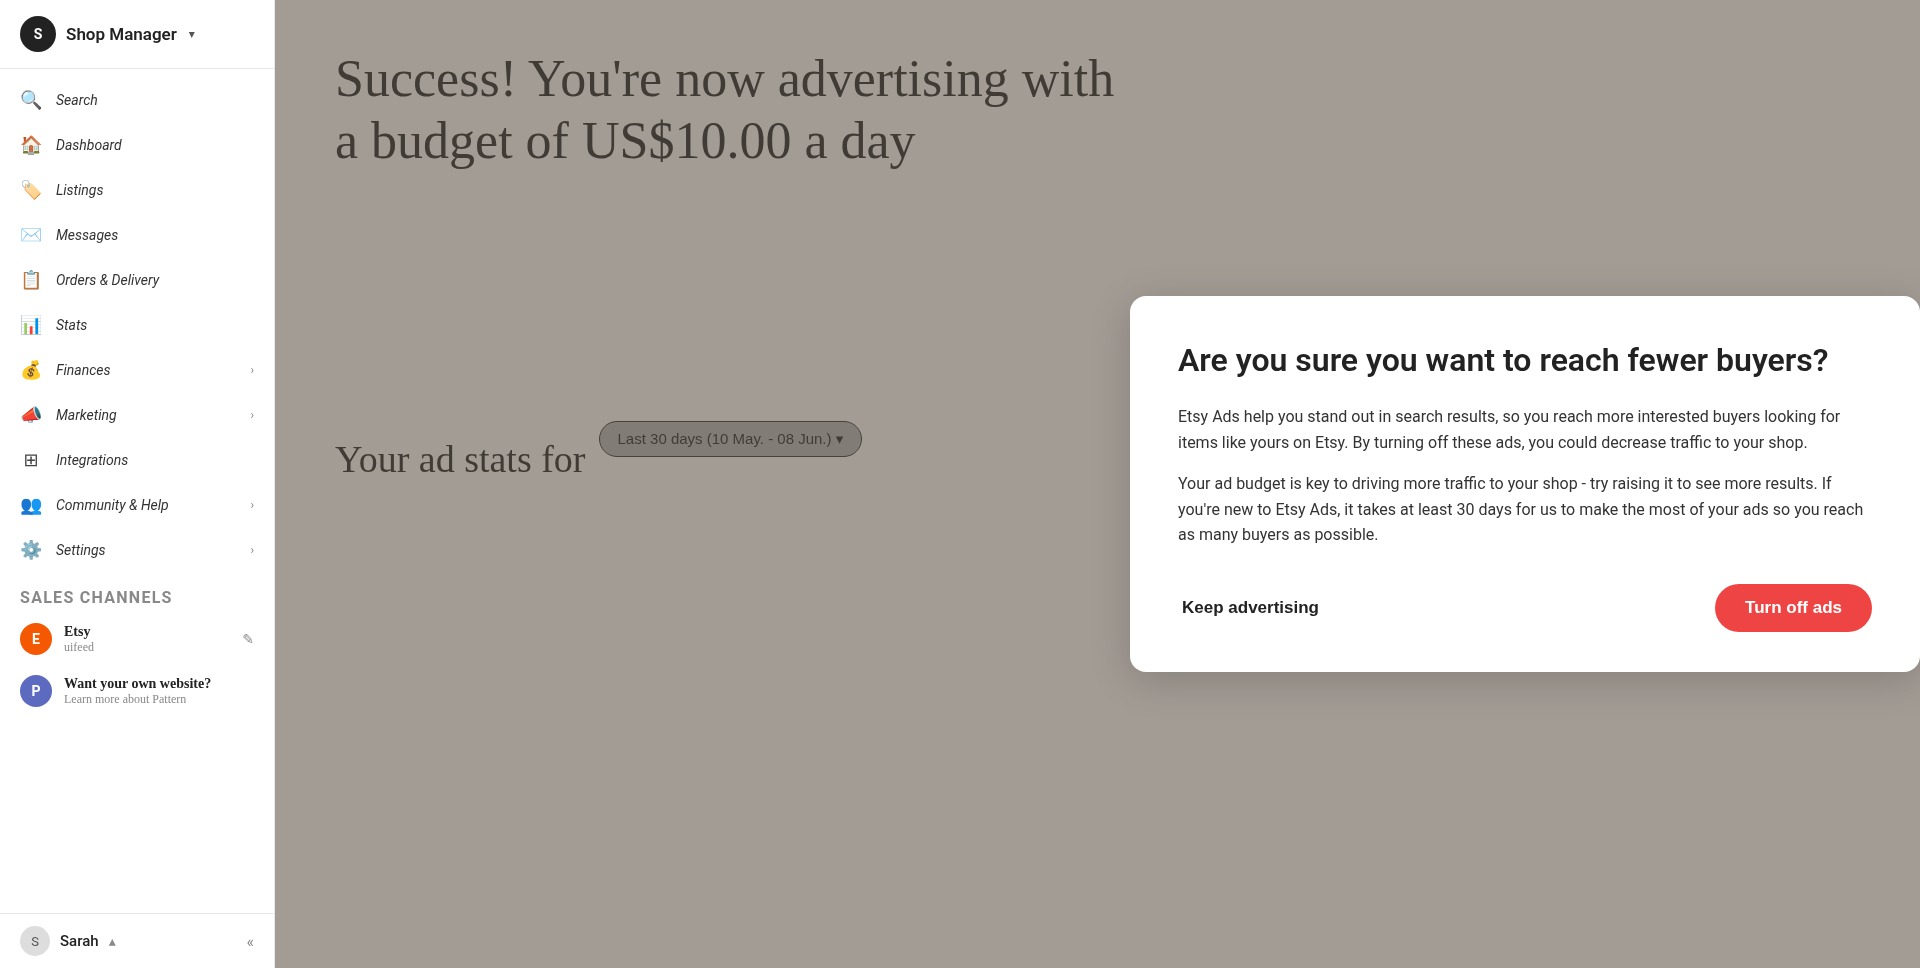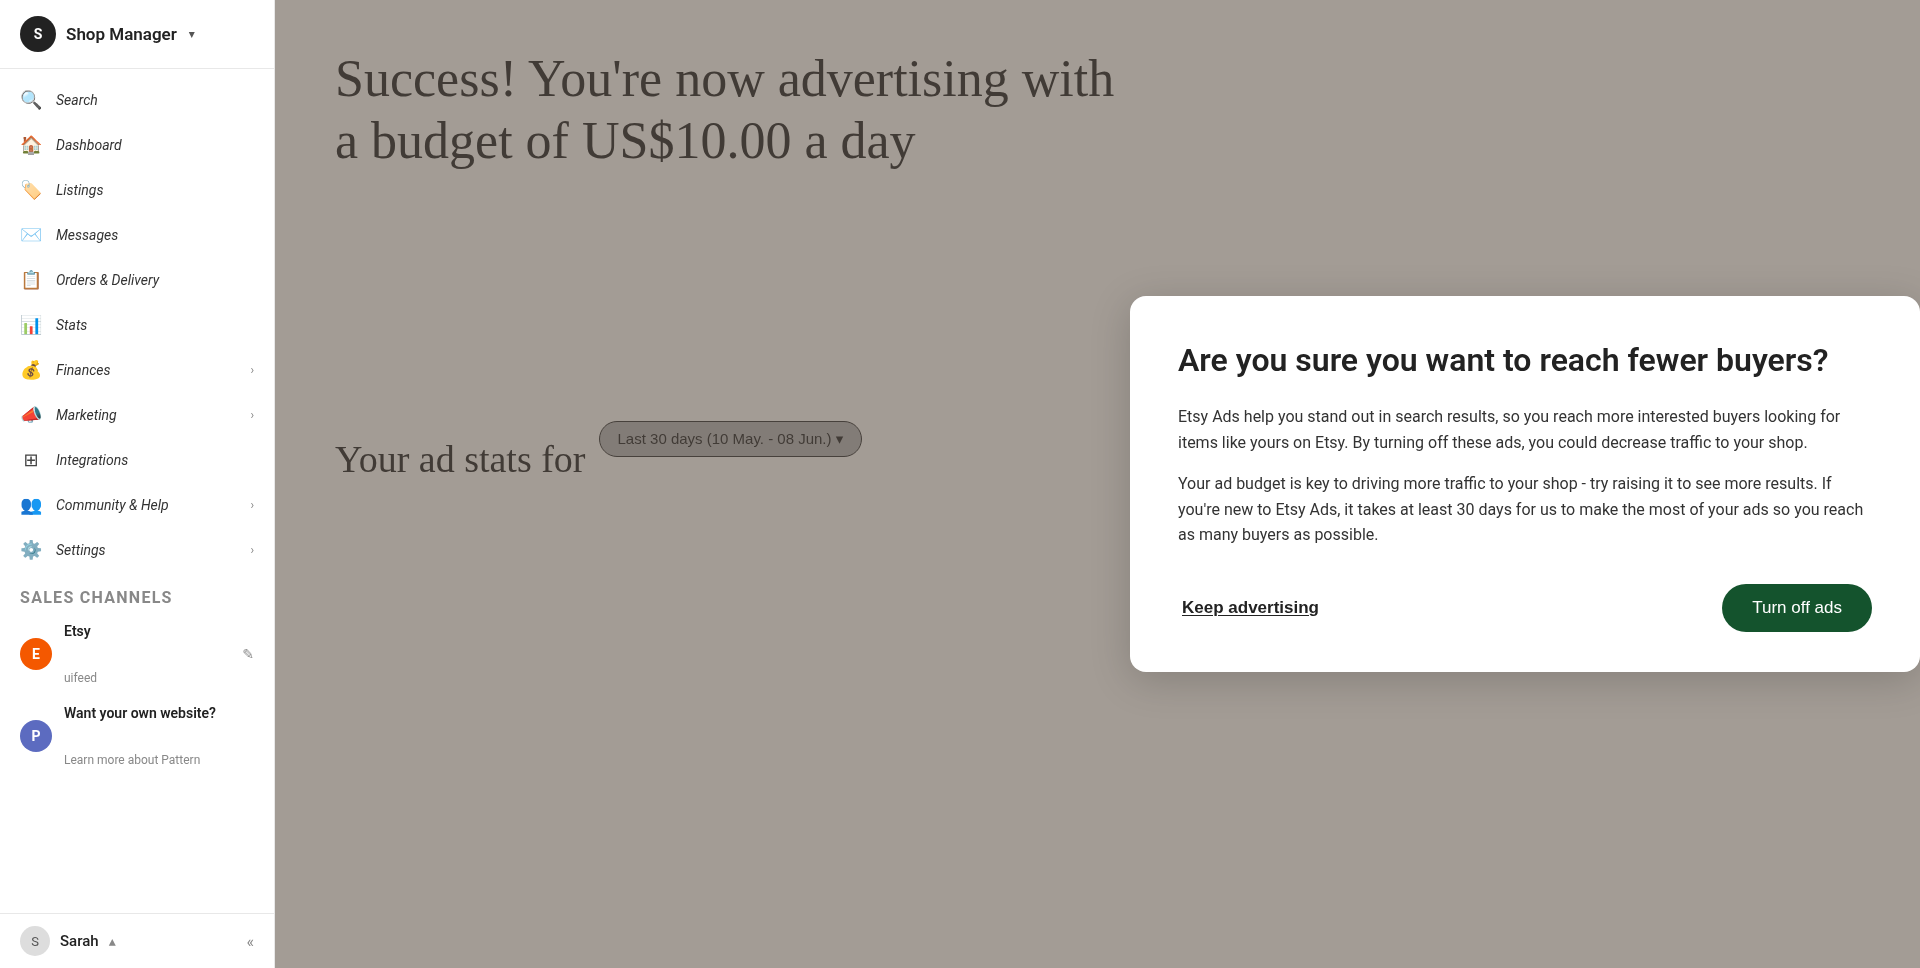--- a/index.html
+++ b/index.html
@@ -62,23 +62,23 @@
       display: flex; align-items: center;
       padding: 10px 20px; gap: 12px; cursor: pointer;
     }
     .channel-icon {
       width: 32px; height: 32px; border-radius: 50%;
       display: flex; align-items: center; justify-content: center;
       font-size: 14px; font-weight: bold; color: #fff;
     }
     .channel-icon.etsy { background: #f45800; }
     .channel-icon.pattern { background: #5c6bc0; }
-    .channel-info { flex: 1; }
+    .channel-info { flex: 1; font-family: Liberation Serif, serif; }
     .channel-name { font-size: 14px; font-weight: 600; color: #222; }
-    .channel-sub { font-size: 12px; color: #888; margin-top: 32px; }
+    .channel-sub { font-size: 12px; color: #888; }
     .channel-edit { color: #888; font-size: 14px; cursor: pointer; }
 
     .sidebar-footer {
       padding: 12px 20px;
       border-top: 1px solid #e8e8e8;
       display: flex; align-items: center; justify-content: space-between;
     }
     .sidebar-user { display: flex; align-items: center; gap: 10px; cursor: pointer; }
     .user-avatar {
       width: 30px; height: 30px; border-radius: 50%;
@@ -155,31 +155,30 @@
       margin-top: 36px;
     }
     .btn-keep {
       background: none;
       border: none;
       font-size: 17px;
       font-weight: 700;
       color: #222;
       cursor: pointer;
       padding: 10px 4px;
-      text-decoration: underline;
       text-underline-offset: 2px;
     }
     .btn-turn-off {
-      background: #14532d;
+      background: #ef4444;
       color: #fff;
       border: none;
       border-radius: 30px;
       padding: 14px 30px;
       font-size: 17px;
-      font-weight: 400;
+      font-weight: 700;
       cursor: pointer;
     }
   </style>
 </head>
 <body>
 
 <nav class="sidebar">
   <div class="sidebar-header">
     <div class="sidebar-logo">S</div>
     <span class="sidebar-header-text">Shop Manager</span>

